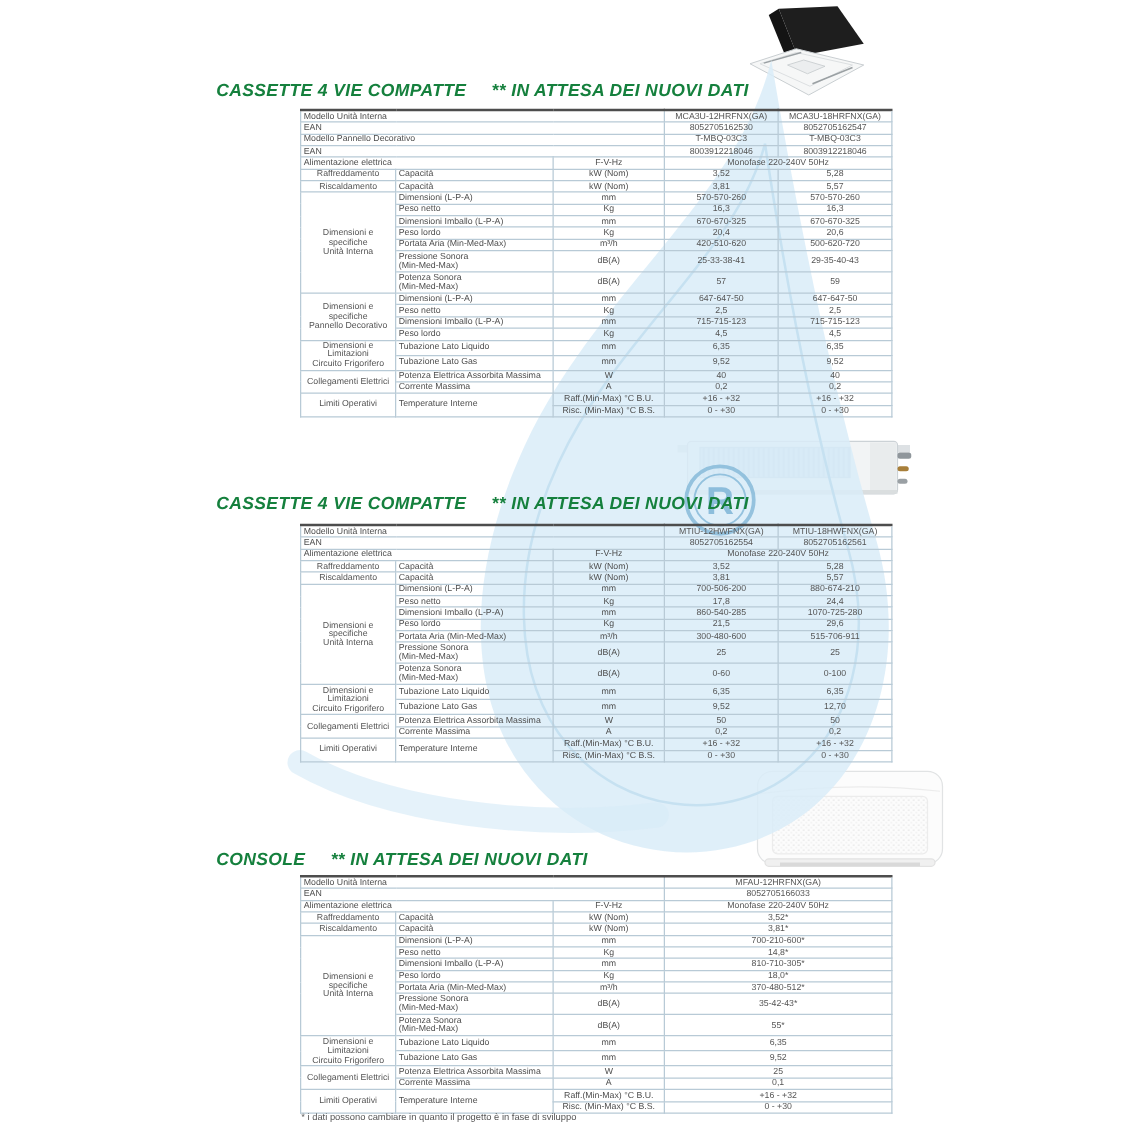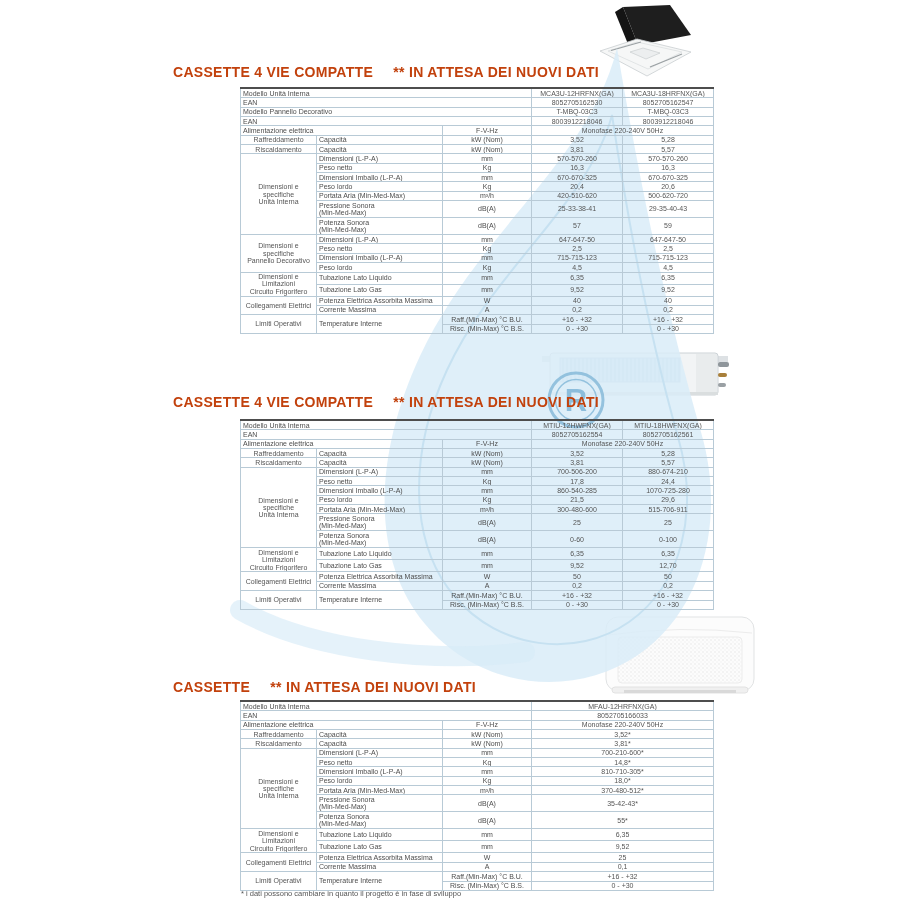--- a/index.html
+++ b/index.html
@@ -10,21 +10,21 @@
     color:#4a4a4a;
   }
   .layer{position:absolute;}
   .z0{z-index:0;}
   .wm{z-index:1;}
 
   
   .sec-title{
     position:absolute;z-index:2;
     font-size:14px;font-weight:700;letter-spacing:.3px;
-    color:#c2410c;white-space:nowrap;
+    color:#15803d;white-space:nowrap;font-style:italic;
   }
   .sec-title .note{margin-left:16px;}
 
   
   .tbl-wrap{position:absolute;z-index:2;}
   table.spec{
     border-collapse:collapse;table-layout:fixed;width:473px;
     font-size:7px;line-height:1.05;color:#4d4d4d;
     border-top:2px solid #4d4d4d;
     background:transparent;
@@ -117,21 +117,21 @@
 
 <div id="title-0" class="sec-title">
   <span>CASSETTE 4 VIE COMPATTE</span>
   <span class="note">** IN ATTESA DEI NUOVI DATI</span>
 </div>
 <div id="title-1" class="sec-title">
   <span>CASSETTE 4 VIE COMPATTE</span>
   <span class="note">** IN ATTESA DEI NUOVI DATI</span>
 </div>
 <div id="title-2" class="sec-title">
-  <span>CASSETTE</span>
+  <span>CONSOLE</span>
   <span class="note">** IN ATTESA DEI NUOVI DATI</span>
 </div>
 
 <div id="twrap-0" class="tbl-wrap">
   <table class="spec">
       <colgroup>
         <col style="width: 76px;">
         <col style="width: 126px;">
         <col style="width: 89px;">
         <col style="width: 91px;">

